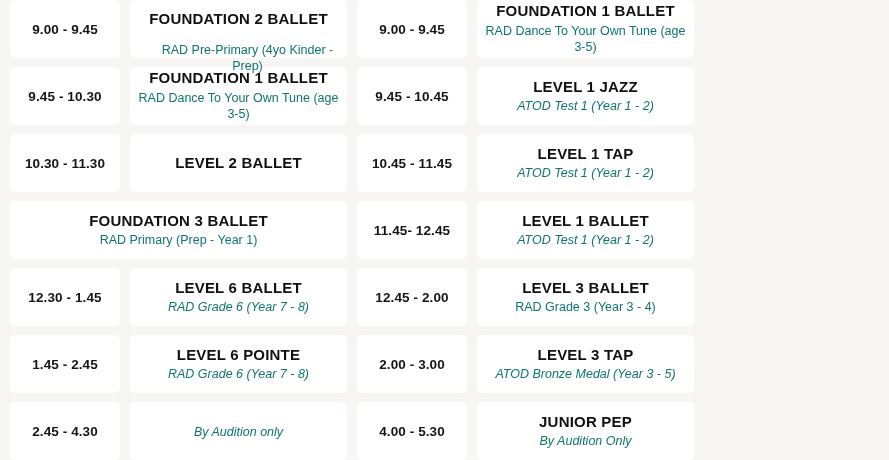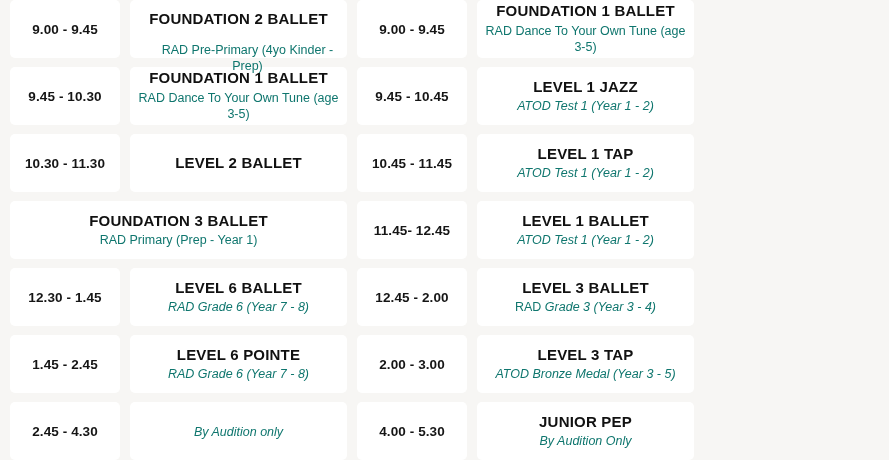--- a/index.html
+++ b/index.html
@@ -75,21 +75,20 @@
     font-style: italic;
     color: #0f766e;
     text-align: center;
     line-height: 1.3;
     margin-top: 2px;
   }
   .class-sub.plain {
     font-style: normal;
   }
   .class-sub .ital {
-    font-style: italic;
   }
   .class-cell.floatsub {
     position: relative;
     justify-content: flex-start;
     padding-top: 10px;
   }
   .class-cell.floatsub .class-sub {
     position: absolute;
     bottom: -16px;
     left: 18px;

